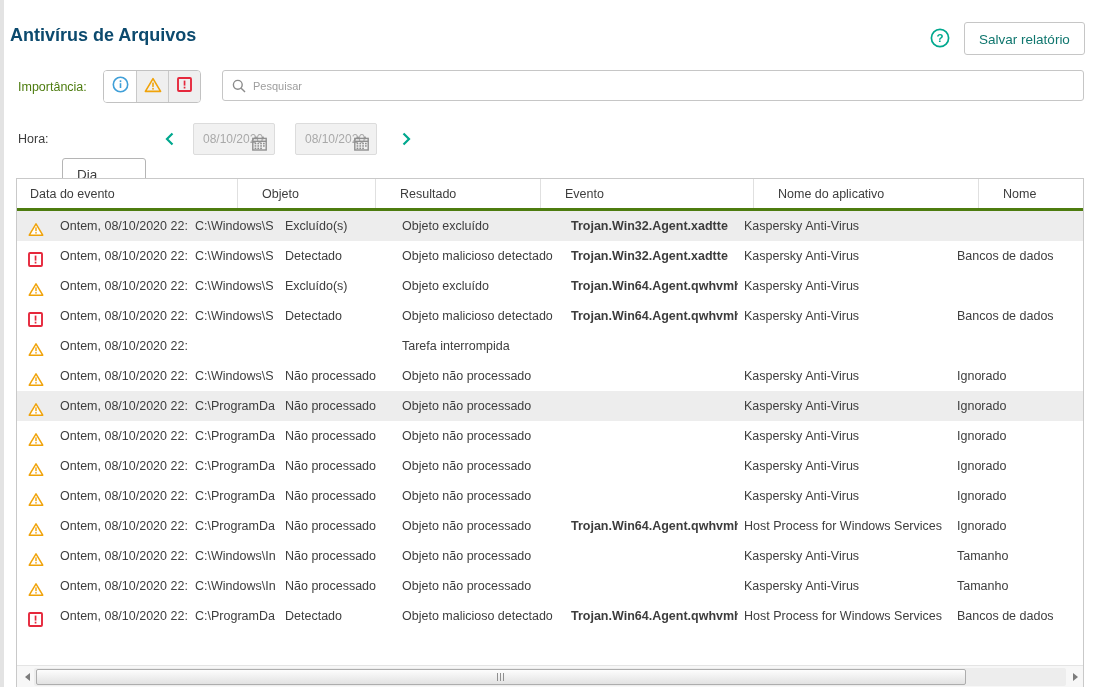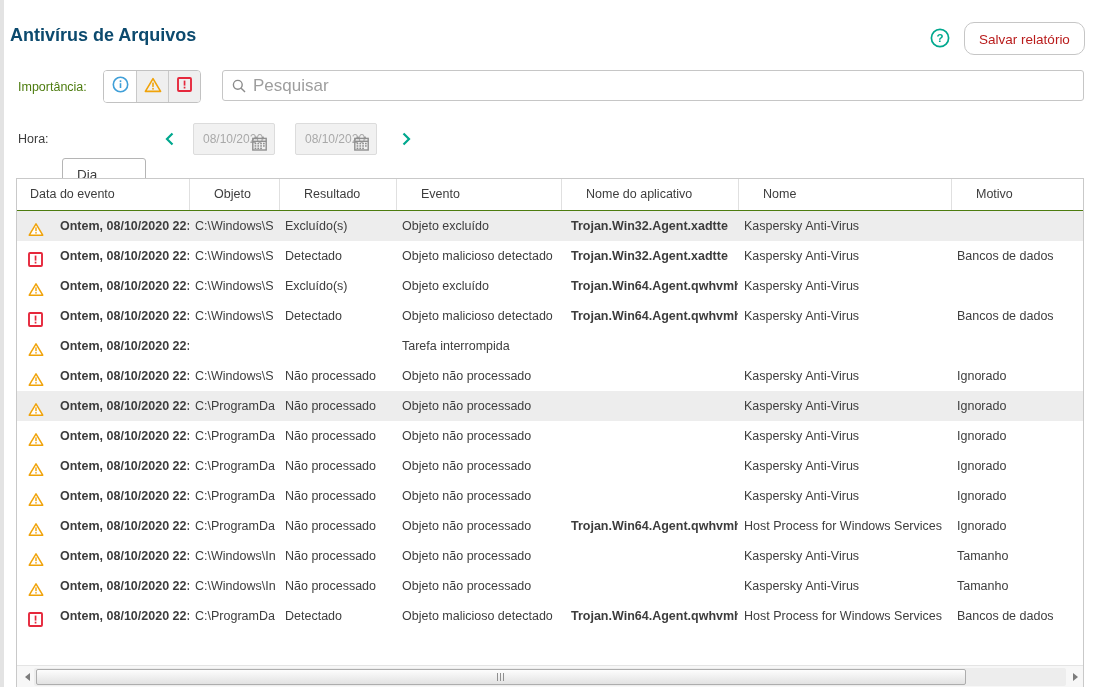--- a/index.html
+++ b/index.html
@@ -10,22 +10,22 @@
     font-family:"Liberation Sans", sans-serif;
   }
   .left-strip { position:absolute; left:0; top:0; width:4px; height:100%; background:#e3e3e3; }
 
   .page-title { position:absolute; left:10px; top:25px; font-size:18px; font-weight:bold; color:#0c4a6e; margin:0; }
 
   .help-icon { position:absolute; left:930px; top:28px; width:20px; height:20px; cursor:pointer; }
 
   .save-btn {
     position:absolute; left:964px; top:22px; width:121px; height:33px;
-    background:#fff; border:1px solid #c6c6c6; border-radius:10px;
-    color:#b91c1c; font-size:13.5px; text-align:center; line-height:31px; cursor:pointer;
+    background:#fff; border:1px solid #c6c6c6; border-radius:3px;
+    color:#0f766e; font-size:13.5px; text-align:center; line-height:31px; cursor:pointer;
   }
 
   .imp-label { position:absolute; left:18px; top:80px; font-size:12.5px; color:#4d7c0f; }
 
   .segmented {
     position:absolute; left:103px; top:70px; height:33px; display:flex;
     border:1px solid #c2c2c2; border-radius:4px; overflow:hidden; background:#fff;
   }
   .seg-btn {
     width:32px; height:100%; display:flex; align-items:center; justify-content:center;
@@ -34,21 +34,21 @@
   .seg-btn:first-child { border-left:none; }
   .seg-btn.active { background:#ffffff; }
 
   .search-box {
     position:absolute; left:222px; top:70px; width:862px; height:31px;
     border:1px solid #c6c6c6; border-radius:3px; background:#fff;
   }
   .search-box .search-icon { position:absolute; left:9px; top:8px; }
   .search-box input {
     width:100%; height:100%; border:none; outline:none; background:transparent;
-    padding-left:30px; font-size:17px; color:#3b82f6; font-family:inherit;
+    padding-left:30px; font-size:11px; color:#3b82f6; font-family:inherit;
   }
   .search-box input::placeholder { color:#9e9e9e; }
 
   .hora-label { position:absolute; left:18px; top:132px; font-size:12.5px; }
 
   .period-select {
     position:absolute; left:62px; top:122px; width:84px; height:34px;
     border:1px solid #b5b5b5; border-radius:3px; background:#fff;
     font-size:13.5px; color:#3d3d3d; line-height:32px; padding-left:14px; cursor:pointer;margin-top:36px;
   }
@@ -67,34 +67,34 @@
   .date-field .cal-icon { position:absolute; right:7px; top:8px; }
 
   .report-table {
     position:absolute; left:16px; top:178px; width:1068px; height:509px;
     border:1px solid #c9c9c9; border-bottom:none; background:#fff; overflow:hidden;
   }
   .thead, .trow {
     display:grid;
     grid-template-columns:172px 90px 117px 165px 177px 213px 1fr;
   }
-  .thead { height:32px; border-bottom:1px solid #4d7c0f; }
+  .thead { height:32px; border-bottom:3px solid #4d7c0f;gap:48px; }
   .th {
     font-size:12.5px; color:#3d3d3d; line-height:31px; padding-left:24px;
     border-left:1px solid #e0e0e0; white-space:nowrap; overflow:hidden; cursor:pointer;
   }
   .th:first-child { border-left:none; padding-left:13px; }
 
   .trow { height:30px; position:relative; cursor:default; }
   .trow.hl { background:#ededed; }
   .td {
     font-size:12.5px; line-height:30px; padding-left:6px;
     white-space:nowrap; overflow:hidden; color:#3d3d3d;
   }
-  .td-date { padding-left:43px; position:relative;font-weight:bold; }
+  .td-date { padding-left:43px; position:relative; }
   .td-name { padding-left:10px;font-weight:bold; }
   .sev { position:absolute; left:11px; top:7px; width:16px; height:16px; }
 
   .hscroll {
     position:absolute; left:0; right:0; top:486px; height:23px;
     background:#f7f7f7; border-top:1px solid #e4e4e4;
   }
   .scroll-track {
     position:absolute; left:17px; top:2px; width:1032px; height:18px;
     background:#ededed; border-radius:2px;

